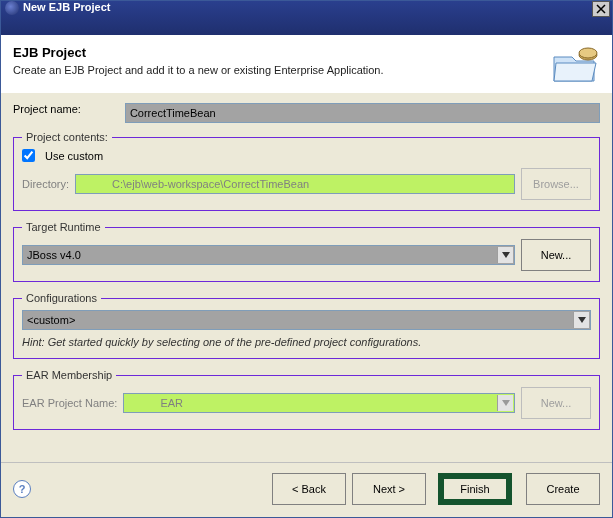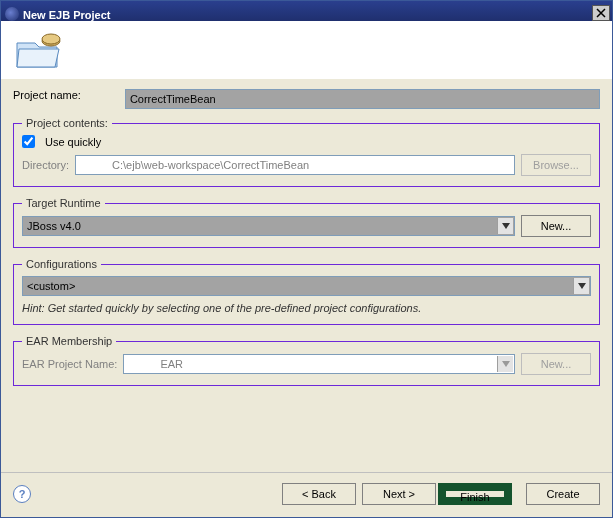--- a/index.html
+++ b/index.html
@@ -1,36 +1,36 @@
 <!DOCTYPE html>
 <html><head>
 <meta charset="utf-8">
 <style>
 * { box-sizing: border-box; margin: 0; padding: 0; }
 body { font-family: "Tahoma", sans-serif; font-size: 11px; background: #fff; }
 .window { width: 613px; height: 518px; border: 1px solid #3b5998; background: #ece9d8; display: flex; flex-direction: column; }
-.titlebar { background: linear-gradient(to bottom,#2a3f8e,#1f2f6e); color: #fff; display: flex; align-items: flex-end; height: 20px; padding: 0 2px 0 4px; font-size: 11px; font-weight: bold; }
+.titlebar { background: linear-gradient(to bottom,#2a3f8e,#1f2f6e); color: #fff; display: flex; align-items: flex-start; height: 34px; padding: 0 2px 0 4px; font-size: 11px; font-weight: bold; }
 .titlebar .tb-icon { width: 14px; height: 14px; border-radius: 50%; background: radial-gradient(circle at 40% 40%,#6a7fd0,#1f2f6e); margin-right: 4px; }
 .titlebar .title-text { flex: 1; }
 .titlebar .close-btn { width: 18px; height: 16px; background: #ccc; border: 1px solid #555; display: flex; align-items: center; justify-content: center; }
 .titlebar .close-btn svg { width: 10px; height: 10px; }
 .banner { background: #fff; padding: 10px 12px 8px 12px; display: flex; align-items: flex-start; }
 .banner-text { flex: 1; }
 .banner h1 { font-size: 13px; font-weight: bold; margin-bottom: 4px; }
 .banner .subtitle { font-size: 11px; color: #222; }
 .banner-icon { width: 50px; height: 40px; position: relative; }
 .banner-icon svg { width: 50px; height: 40px; }
 .content { flex: 1; padding: 10px 12px 0 12px; overflow: hidden; }
 .row { display: flex; align-items: flex-start; margin-bottom: 8px; gap: 38px; }
 .row label { margin-right: 6px; }
 input[type=text], .combo { height: 20px; border: 1px solid #7f9db9; background: #a3a3a3; font-size: 11px; padding: 0 4px; }
-input[type=text]:disabled, .combo.disabled { background: #ffffff; color: #808080; padding-left: 36px; }
+input[type=text]:disabled, .combo.disabled { background: #bef264; color: #808080; padding-left: 36px; }
 fieldset { border: 1px solid #6d28d9; padding: 6px 8px 10px 8px; margin-bottom: 10px; }
 fieldset legend { padding: 0 4px; color: #333; font-size: 11px; }
-.btn { height: 22px; min-width: 70px; background: #ece9d8; border: 1px solid #808080; font-size: 11px; padding: 0 8px; cursor: pointer; }
+.btn { height: 32px; min-width: 70px; background: #ece9d8; border: 1px solid #808080; font-size: 11px; padding: 0 8px; cursor: pointer; }
 .btn:disabled { color: #9e9e9e; border-color: #bdbdbd; cursor: default; }
 .combo { display: flex; align-items: center; position: relative; padding-right: 20px; }
 .combo .combo-text { flex: 1; white-space: nowrap; overflow: hidden; }
 .combo .combo-arrow { position: absolute; right: 1px; top: 1px; bottom: 1px; width: 16px; background: #e3e3e3; border-left: 1px solid #9e9e9e; display: flex; align-items: center; justify-content: center; }
 .combo .combo-arrow svg { width: 8px; height: 6px; }
 .hint { color: #333; margin-top: 6px; font-size: 11px; font-style: italic; }
 .footer-sep { border-top: 1px solid #bfbfbf; margin: 0 0px; }
 .footer { display: flex; align-items: center; padding: 10px 12px 12px 12px; }
 .help-icon { width: 18px; height: 18px; border: 1px solid #5a7fc0; border-radius: 50%; display: flex; align-items: center; justify-content: center; color: #5a7fc0; font-weight: bold; font-size: 11px; background: #fff; }
 .footer .spacer { flex: 1; }
@@ -48,20 +48,24 @@
     <div class="tb-icon"></div>
     <div class="title-text">New EJB Project</div>
     <div class="close-btn">
       <svg viewBox="0 0 10 10">
           <path d="M1 1 L9 9 M9 1 L1 9" stroke="#000" stroke-width="1.5"></path>
         </svg>
     </div>
   </div>
 
   <div class="banner">
+    <div class="banner-text">
+      <h1>EJB Project</h1>
+      <div class="subtitle">Create an EJB Project and add it to a new or existing Enterprise Application.</div>
+    </div>
     <div class="banner-icon">
       <svg viewBox="0 0 50 40">
         <path d="M4 12 L22 12 L26 16 L44 16 L44 36 L4 36 Z" fill="#cfe3f7" stroke="#5a8bc0"></path>
         <path d="M6 18 L46 18 L42 36 L4 36 Z" fill="#e8f2fb" stroke="#5a8bc0"></path>
         <ellipse cx="38" cy="10" rx="9" ry="5" fill="#c9a85a" stroke="#8a6a2a"></ellipse>
         <ellipse cx="38" cy="8" rx="9" ry="5" fill="#e6c982" stroke="#8a6a2a"></ellipse>
       </svg>
     </div>
   </div>
 
@@ -69,21 +73,21 @@
 
     <div class="row">
       <label>Project name:</label>
       <input type="text" class="flex-grow" value="CorrectTimeBean" style="">
     </div>
 
     <fieldset>
       <legend>Project contents:</legend>
       <div class="field-row" style="margin-bottom:6px;">
         <input type="checkbox" class="chk" checked="" style="">
-        <label>Use quickly</label>
+        <label>Use custom</label>
       </div>
       <div class="field-row">
         <label style="color:#808080;">Directory:</label>
         <input type="text" class="flex-grow" disabled="" value="C:\ejb\web-workspace\CorrectTimeBean" style="">
         <button class="btn" disabled="">Browse...</button>
       </div>
     </fieldset>
 
     <fieldset>
       <legend>Target Runtime</legend>
@@ -132,17 +136,17 @@
     </fieldset>
 
   </div>
 
   <div class="footer-sep"></div>
   <div class="footer">
     <div class="help-icon">?</div>
     <div class="spacer"></div>
     <button class="btn">&lt; Back</button>
     <button class="btn">Next &gt;</button>
-    <button class="btn" style="margin-left:2px; border:8px solid #14532d;">Finish</button>
+    <button class="btn" style="margin-left:12px; border:6px solid #14532d;">Finish</button>
     <button class="btn" style="margin-left:14px;">Create</button>
   </div>
 
 </div>
 
 </body></html>

